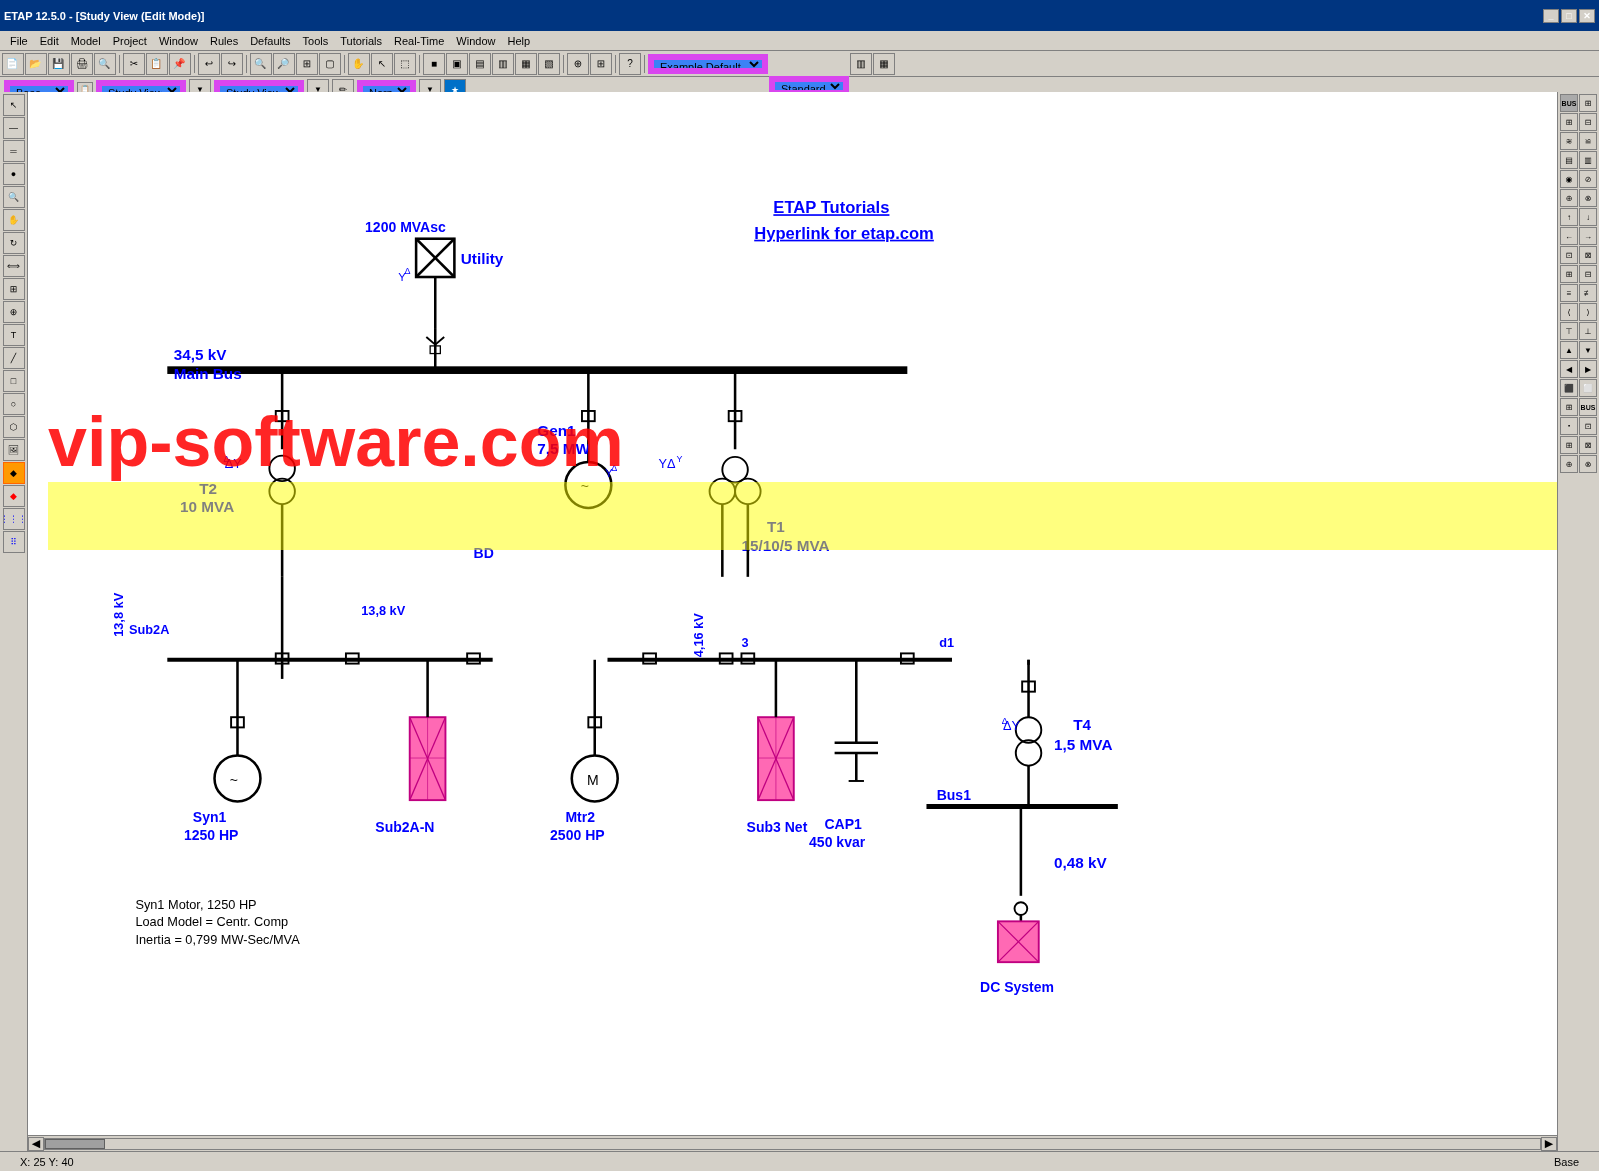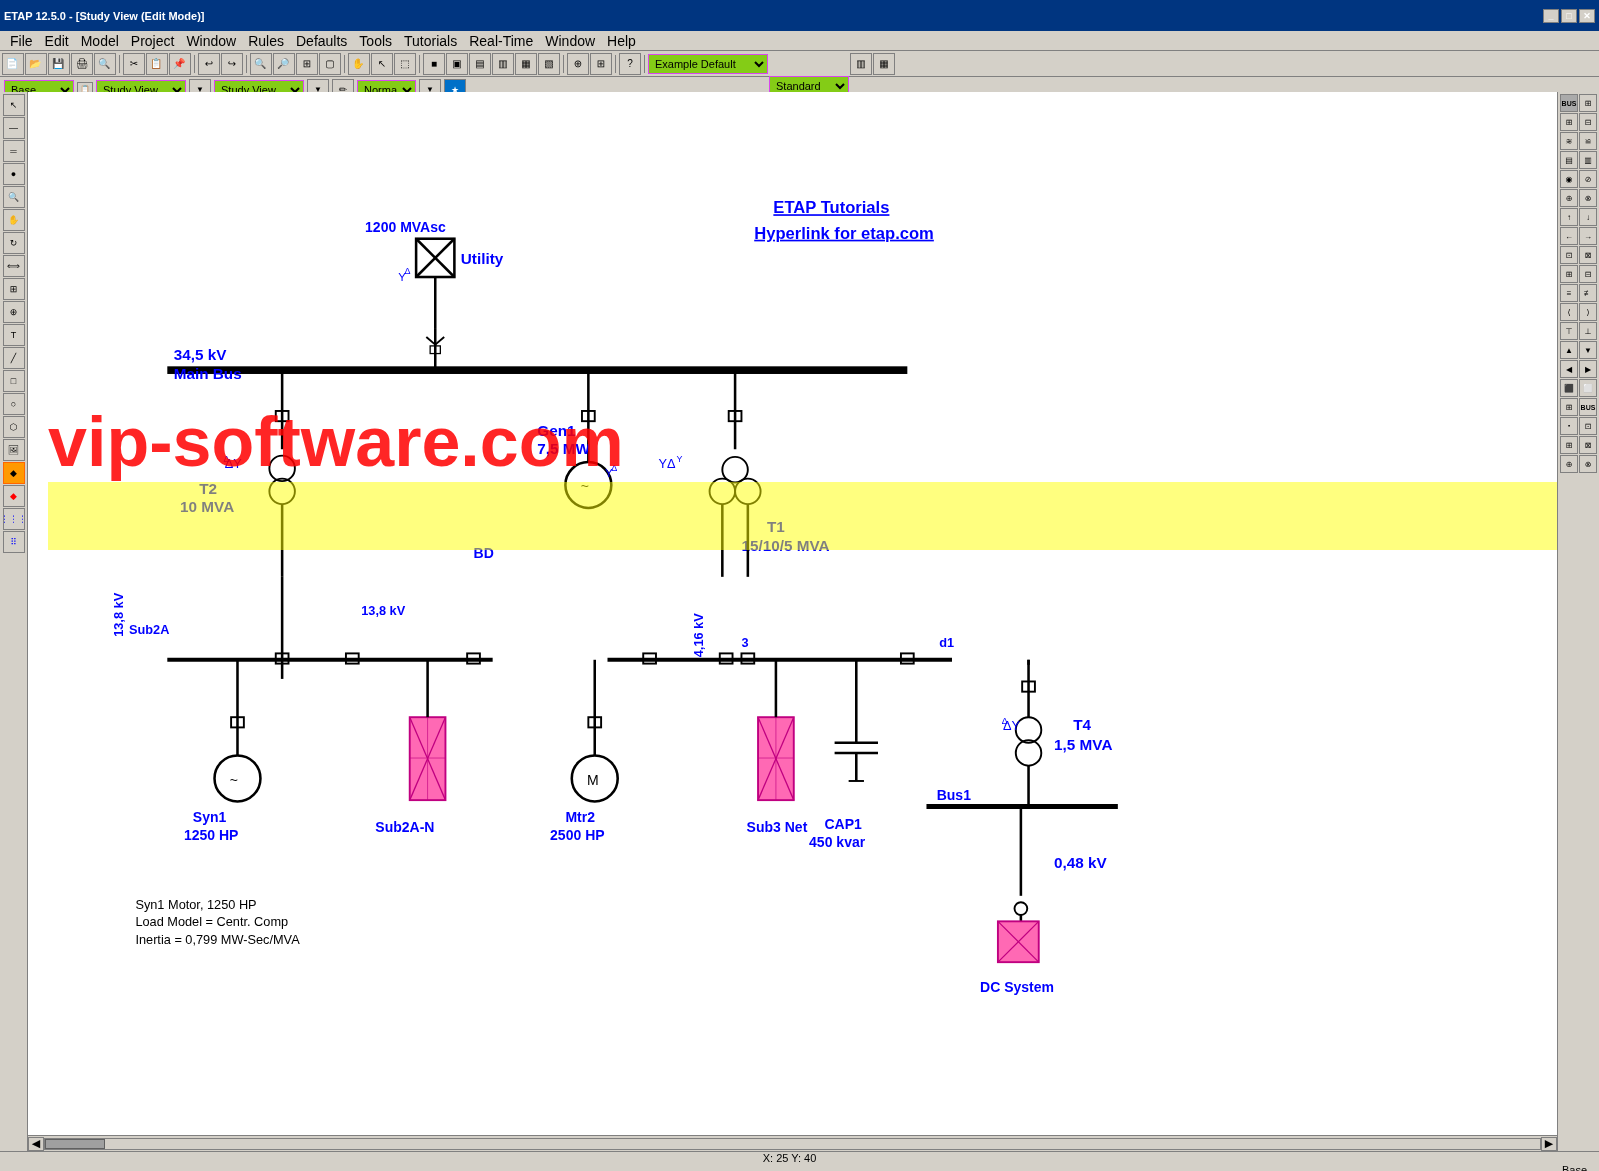--- a/index.html
+++ b/index.html
@@ -31,21 +31,21 @@
     }
 
     
     #menu-bar {
       background: #d4d0c8;
       height: 20px;
       display: flex;
       align-items: center;
       padding: 0 4px;
       border-bottom: 1px solid #808080;
-      font-size: 14px;
+      font-size: 11px;
     }
     .menu-item {
       padding: 1px 6px;
       cursor: pointer;
     }
 
     
     .toolbar-row {
       background: #d4d0c8;
       height: 26px;
@@ -61,22 +61,22 @@
       border: 1px solid #808080;
       display: flex; align-items: center; justify-content: center;
       cursor: pointer;
       font-size: 10px;
     }
     .tb-separator { width: 5px; height: 22px; display: flex; align-items: center; justify-content: center; }
     .tb-separator::after { content: ''; width: 1px; height: 18px; background: #808080; }
 
     .tb-select {
       height: 20px;
-      background: #84cc16;
-      border: 1px solid #d946ef;
+      background: #3b82f6;
+      border: 6px solid #d946ef;
       font-size: 11px;
       padding: 0 2px;
     }
 
     
     #toolbar3 {
       background: #d4d0c8;
       height: 26px;
       display: flex;
       align-items: center;
@@ -162,23 +162,22 @@
 
     
     #status-bar {
       position: absolute;
       left: 0; right: 0; bottom: 0;
       height: 20px;
       background: #d4d0c8;
       border-top: 1px solid #808080;
       display: flex;
       align-items: center;
-      padding: 0 12px;
+      padding: 0 20px;
       font-size: 11px;
-      flex-direction: column;
     }
     #status-bar .coords { margin-right: 20px; }
     #status-bar .mode { margin-left: auto; }
 
     
     .diagram-svg {
       position: absolute;
       top: 0; left: 0;
       width: 100%; height: 100%;
     }

